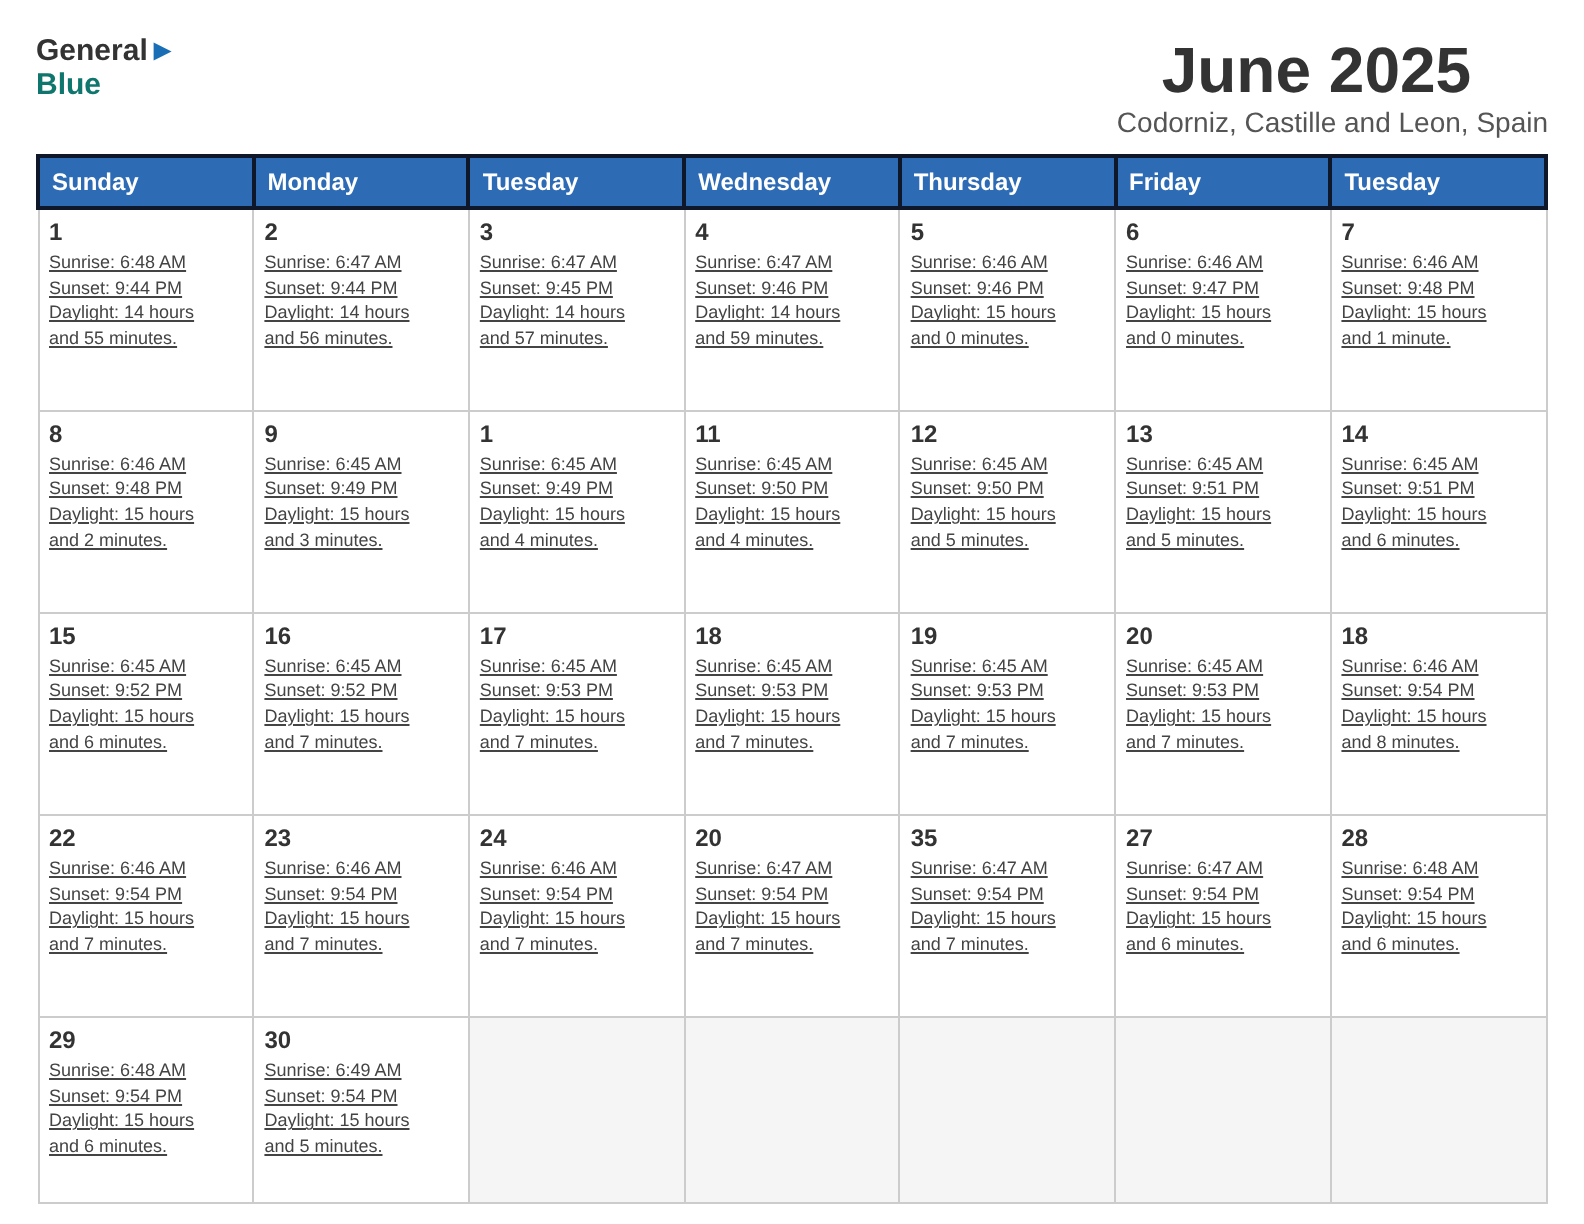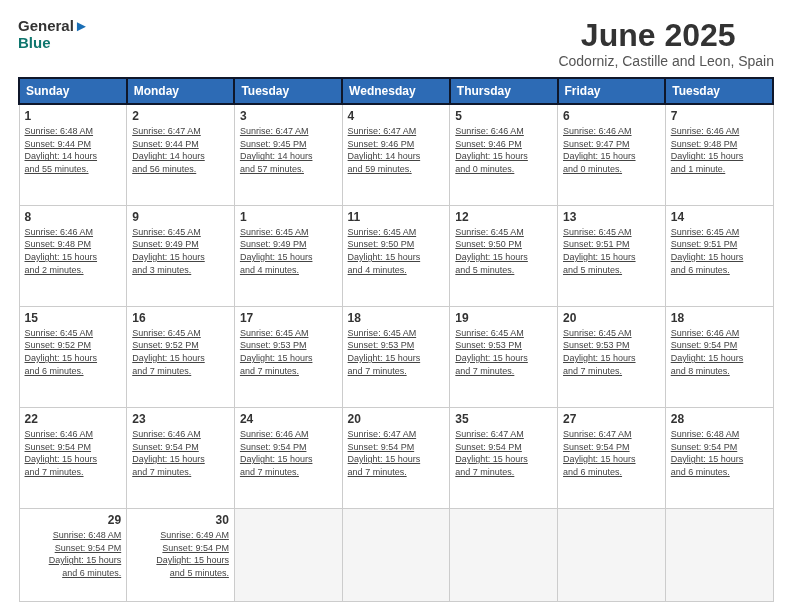--- a/index.html
+++ b/index.html
@@ -77,21 +77,20 @@
       margin-bottom: 2px;
     }
     .day-info {
       font-size: 9px;
       color: #444;
       line-height: 1.4;
       text-decoration: underline;
     }
     .last-row td {
       height: 68px;
-      text-align: right;
     }
   </style>
 </head>
 <body>
 
 <div class="page">
   <div class="header">
     <div class="logo">
   <div style="display:flex;flex-direction:column;line-height:1.1">
     <span style="font-size:15px;font-weight:bold;color:#333;">General<span style="color:#1a6eb5">►</span></span>

